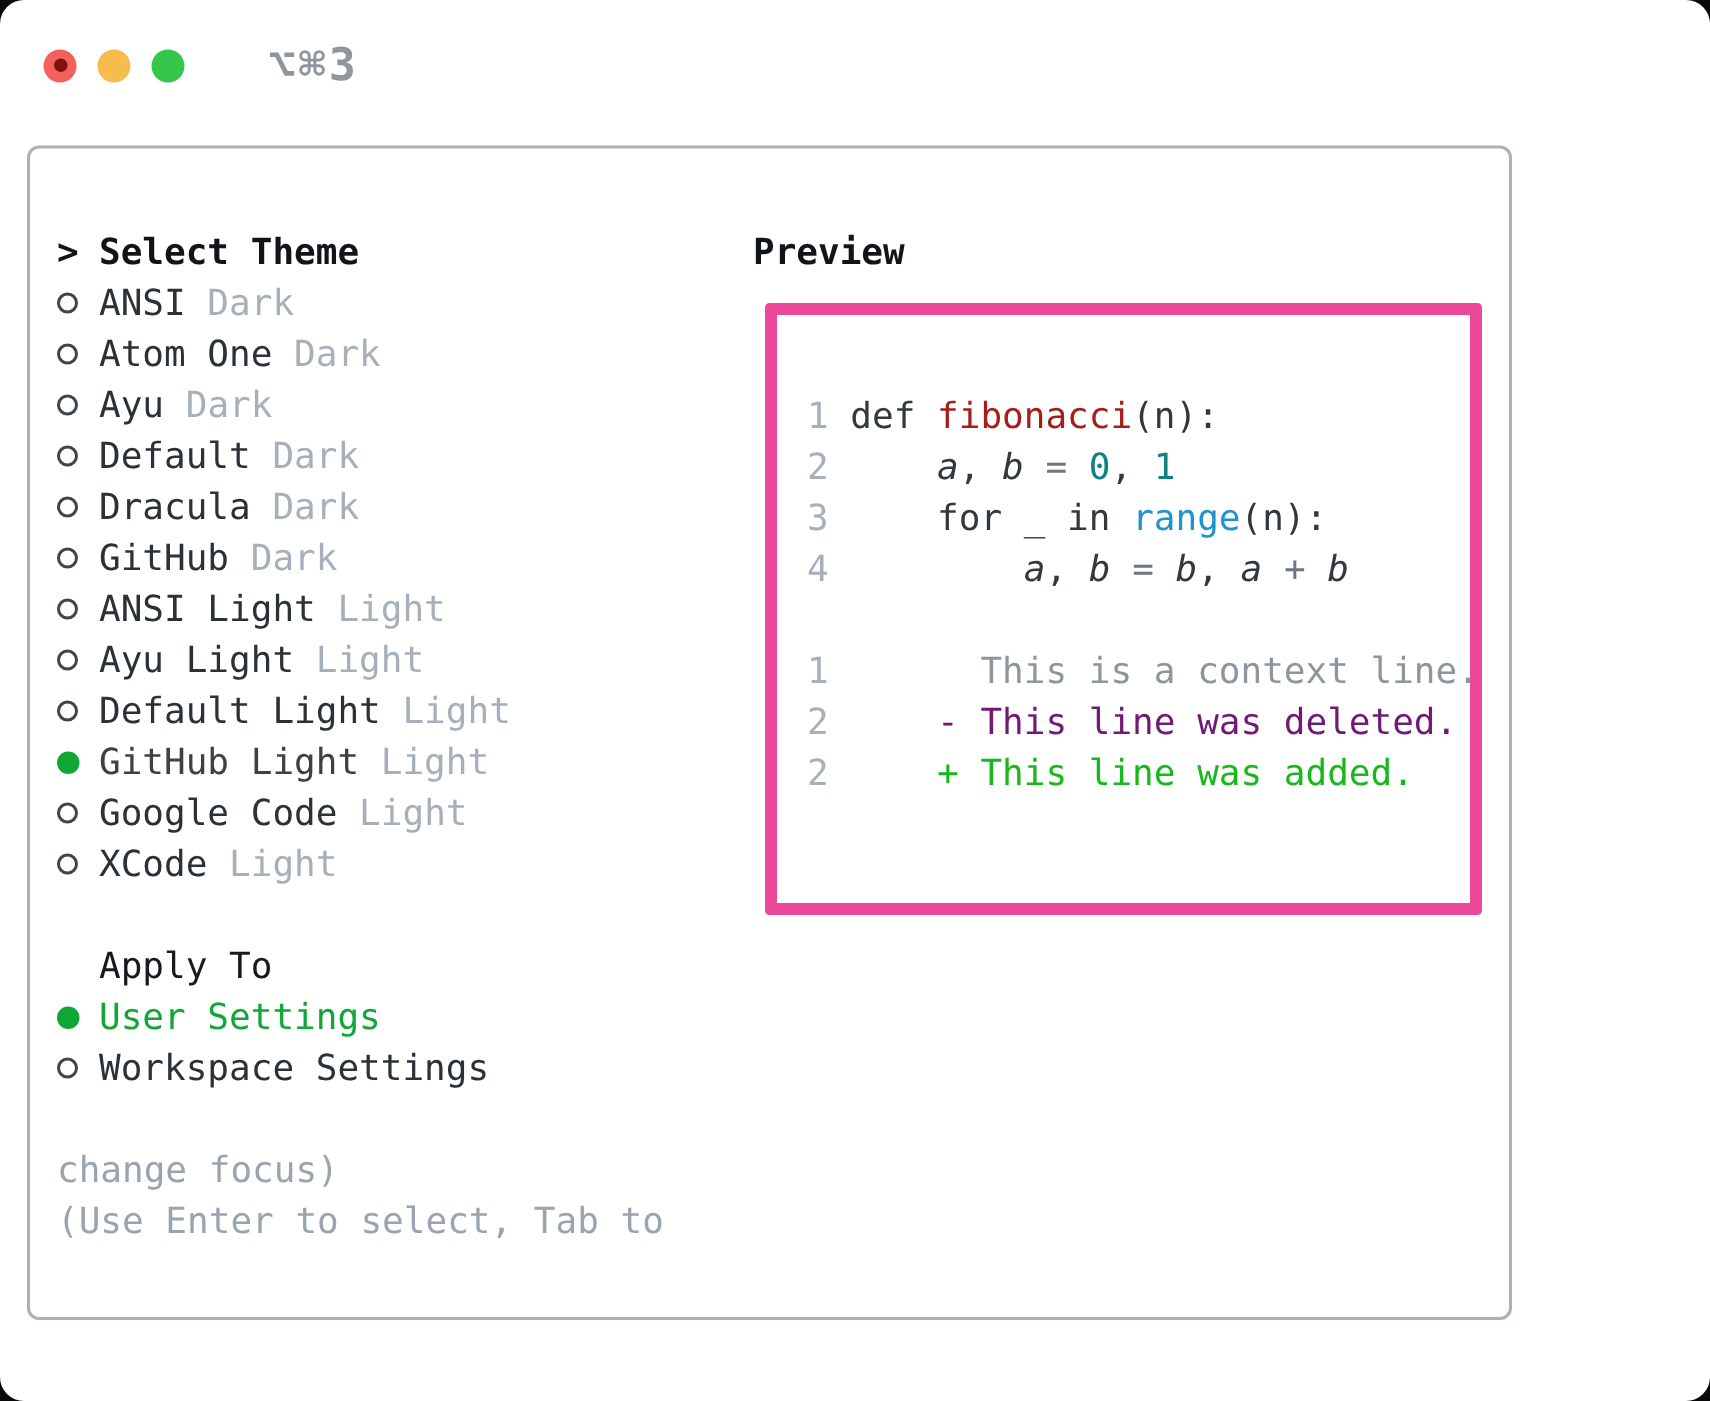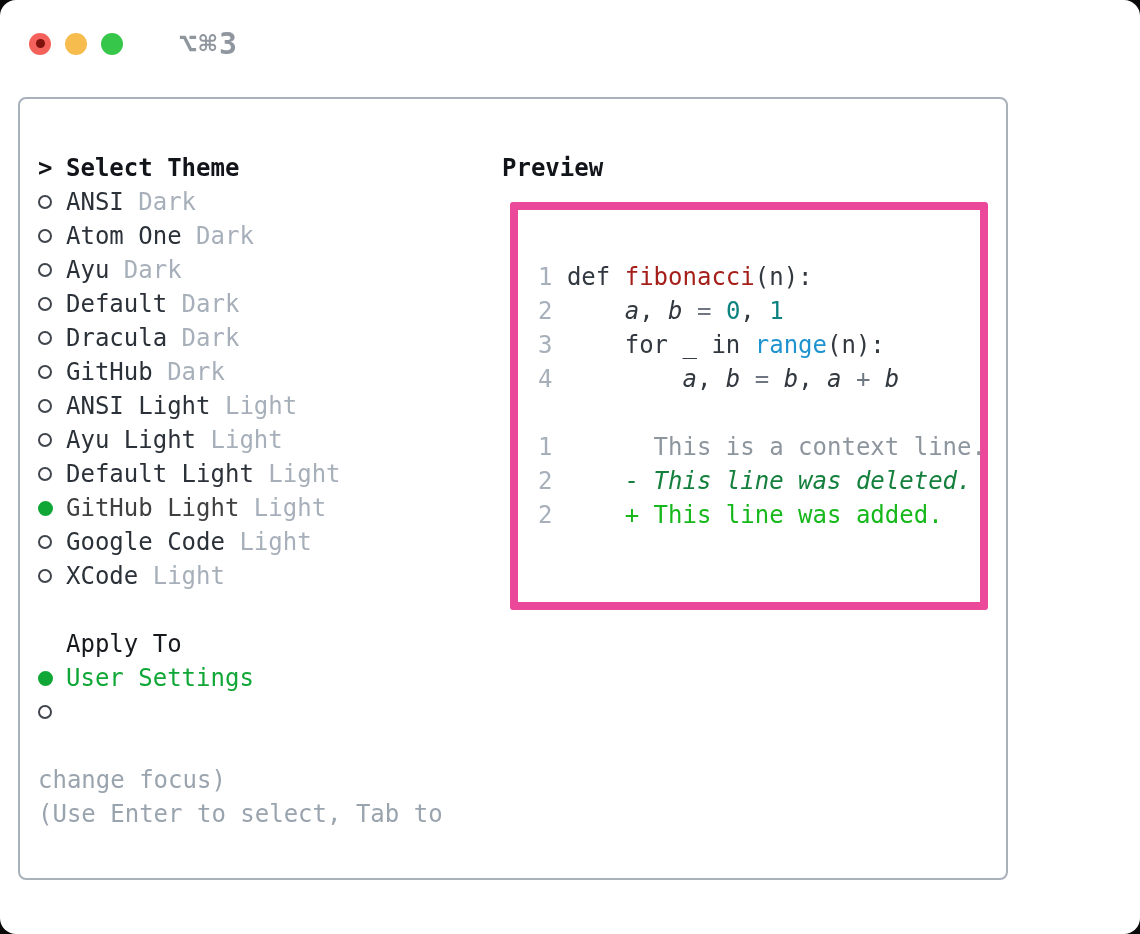--- a/index.html
+++ b/index.html
@@ -45,21 +45,21 @@
   .pline{white-space:pre;height:34px;}
   
   .ln{color:#a7b0ba;}
   .pl{color:#32383f;}
   .fn{color:#a51f1a;}
   .num{color:#0e8181;}
   .bi{color:#1e93cf;}
   .var{font-style:italic;color:#32383f;}
   .op{color:#6e7781;}
   .ctx{color:#8d959e;}
-  .del{color:#15803d;font-style:italic;}
+  .del{color:#701a75;}
   .add{color:#17b81c;}
 </style>
 </head>
 <body>
 
 <div class="window">
 
   <div class="titlebar">
     <div class="light close">
         <span class="innerdot"></span>
@@ -89,21 +89,21 @@
           <div class="row"><span class="marker"><span class="circle filled"></span></span><span class="tname green">GitHub Light</span><span class="variant"> Light</span></div>
           <div class="row"><span class="marker"><span class="circle"></span></span><span class="tname">Google Code</span><span class="variant"> Light</span></div>
           <div class="row"><span class="marker"><span class="circle"></span></span><span class="tname">XCode</span><span class="variant"> Light</span></div>
         </div>
 
       <div class="section-gap"></div>
 
       <div class="apply-header">Apply To</div>
       <div>
           <div class="row"><span class="marker"><span class="circle filled"></span></span><span class="opt-label green">User Settings</span></div>
-          <div class="row"><span class="marker"><span class="circle"></span></span></div>
+          <div class="row"><span class="marker"><span class="circle"></span></span><span class="opt-label">Workspace Settings</span></div>
         </div>
 
       <div class="section-gap"></div>
 
       <div class="hint">change focus)</div>
       <div class="hint">(Use Enter to select, Tab to</div>
     </div>
 
     <div class="right-col">
       <div class="preview-header">Preview</div>

